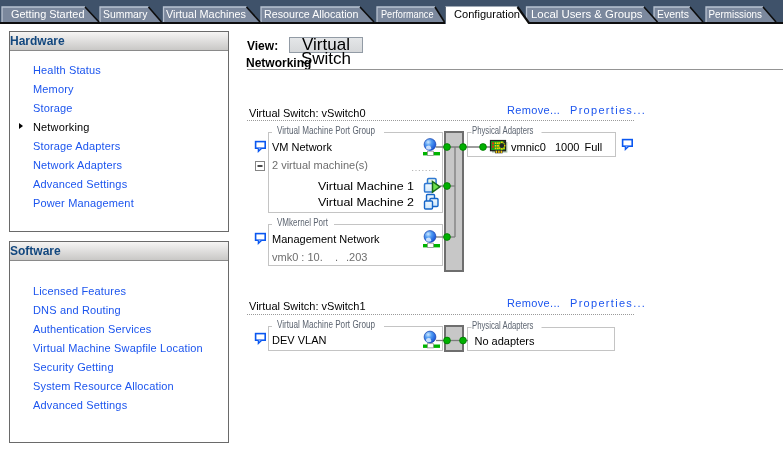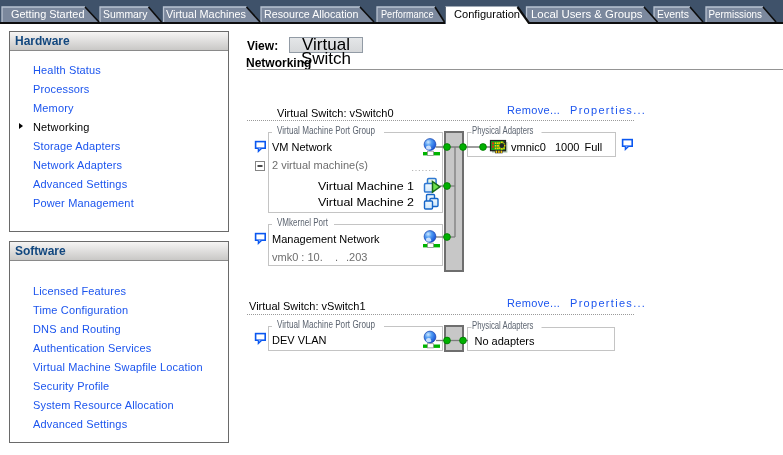--- a/index.html
+++ b/index.html
@@ -1,21 +1,21 @@
 <!DOCTYPE html>
 <html><head>
 <meta charset="utf-8">
 <style>
   html,body{margin:0;padding:0;}
   body{width:783px;height:455px;background:#fff;font-family:"Liberation Sans",sans-serif;overflow:hidden;position:relative;}
   .abs{position:absolute;}
   .link{color:#1c55ee;}
   .panel{position:absolute;left:9px;width:218px;border:1px solid #6a6a6a;background:#fff;}
   .phead{height:18px;background:linear-gradient(#f6f5f4,#c9c8c6);border-bottom:1px solid #8a8a8a;
-         font-weight:bold;font-size:12px;color:#12477e;padding-left:5px;line-height:18px;}
+         font-weight:bold;font-size:12px;color:#12477e;line-height:18px;}
   ul.nav{list-style:none;margin:0;padding:0;font-size:11px;}
   ul.nav li{height:19.07px;line-height:19.07px;padding-left:23px;position:relative;letter-spacing:0.15px;}
   ul.nav li a{color:#1c55ee;text-decoration:none;}
   .cur{color:#000;}
     .arrow{position:absolute;left:8.5px;top:5px;width:0;height:0;border-left:4px solid #000;border-top:3.5px solid transparent;border-bottom:3.5px solid transparent;}
   .secthead{position:absolute;font-size:11px;color:#000;}
   .dotted{position:absolute;border-top:1px dotted #9a9a9a;}
 </style>
 </head>
 <body>
@@ -70,51 +70,50 @@
   <polygon points="445,24 445,6.5 517,6.5 530,24" fill="#ffffff"></polygon>
   <line x1="445.5" y1="24" x2="445.5" y2="6.5" stroke="#5d6a7a" stroke-width="1"></line>
   <path d="M517.5,7 L530,24.5" stroke="#0d0d0d" stroke-width="2.2" fill="none"></path>
   <text x="454" y="18.2" font-size="11" fill="#000" textLength="66" lengthAdjust="spacingAndGlyphs">Configuration</text>
 </svg>
 
 <div class="panel" style="top:31px;height:199px;">
   <div class="phead">Hardware</div>
   <ul class="nav" style="margin-top:10px;">
     <li><a>Health Status</a></li>
-    <li><a>Processors</a></li>
     <li><a>Memory</a></li>
+    <li><a>Storage</a></li>
     <li class="cur"><span class="arrow"></span>Networking</li>
     <li><a>Storage Adapters</a></li>
     <li><a>Network Adapters</a></li>
     <li><a>Advanced Settings</a></li>
     <li><a>Power Management</a></li>
   </ul>
 </div>
 
 <div class="panel" style="top:241px;height:200px;">
   <div class="phead">Software</div>
   <ul class="nav" style="margin-top:21px;">
     <li><a>Licensed Features</a></li>
-    <li><a>Time Configuration</a></li>
     <li><a>DNS and Routing</a></li>
     <li><a>Authentication Services</a></li>
     <li><a>Virtual Machine Swapfile Location</a></li>
-    <li><a>Security Profile</a></li>
+    <li><a>Security Getting</a></li>
     <li><a>System Resource Allocation</a></li>
     <li><a>Advanced Settings</a></li>
   </ul>
 </div>
 
 <div class="abs" style="left:247px;top:39px;font-size:12px;font-weight:bold;">View:</div>
 <div class="abs" style="left:289px;top:37px;width:72px;height:14px;background:linear-gradient(#e4e6e8,#d6d8da);border:1px solid #929ba5;
      font-size:17px;text-align:center;line-height:14px;">Virtual Switch</div>
 <div class="abs" style="left:246px;top:55.5px;font-size:12px;font-weight:bold;">Networking</div>
 <div class="abs" style="left:247px;top:69px;width:536px;border-top:1px solid #949494;"></div>
 
-<div class="secthead" style="left:249px;top:106.5px;margin-left:28px;">Virtual Switch: vSwitch0</div>
+<div class="secthead" style="left:249px;top:106.5px;">Virtual Switch: vSwitch0</div>
 <div class="abs link" style="left:507px;top:104px;font-size:11px;letter-spacing:0.35px;">Remove...</div>
 <div class="abs link" style="left:570px;top:104px;font-size:11px;letter-spacing:1.3px;">Properties...</div>
 <div class="dotted" style="left:247px;top:120px;width:387px;"></div>
 
 <svg class="abs" style="left:240px;top:122px;" width="400" height="152">
   <defs>
     <radialGradient id="globe" cx="0.35" cy="0.3" r="0.85">
       <stop offset="0" stop-color="#cfe8fd"></stop>
       <stop offset="0.35" stop-color="#4f9af2"></stop>
       <stop offset="0.75" stop-color="#2160dd"></stop>

